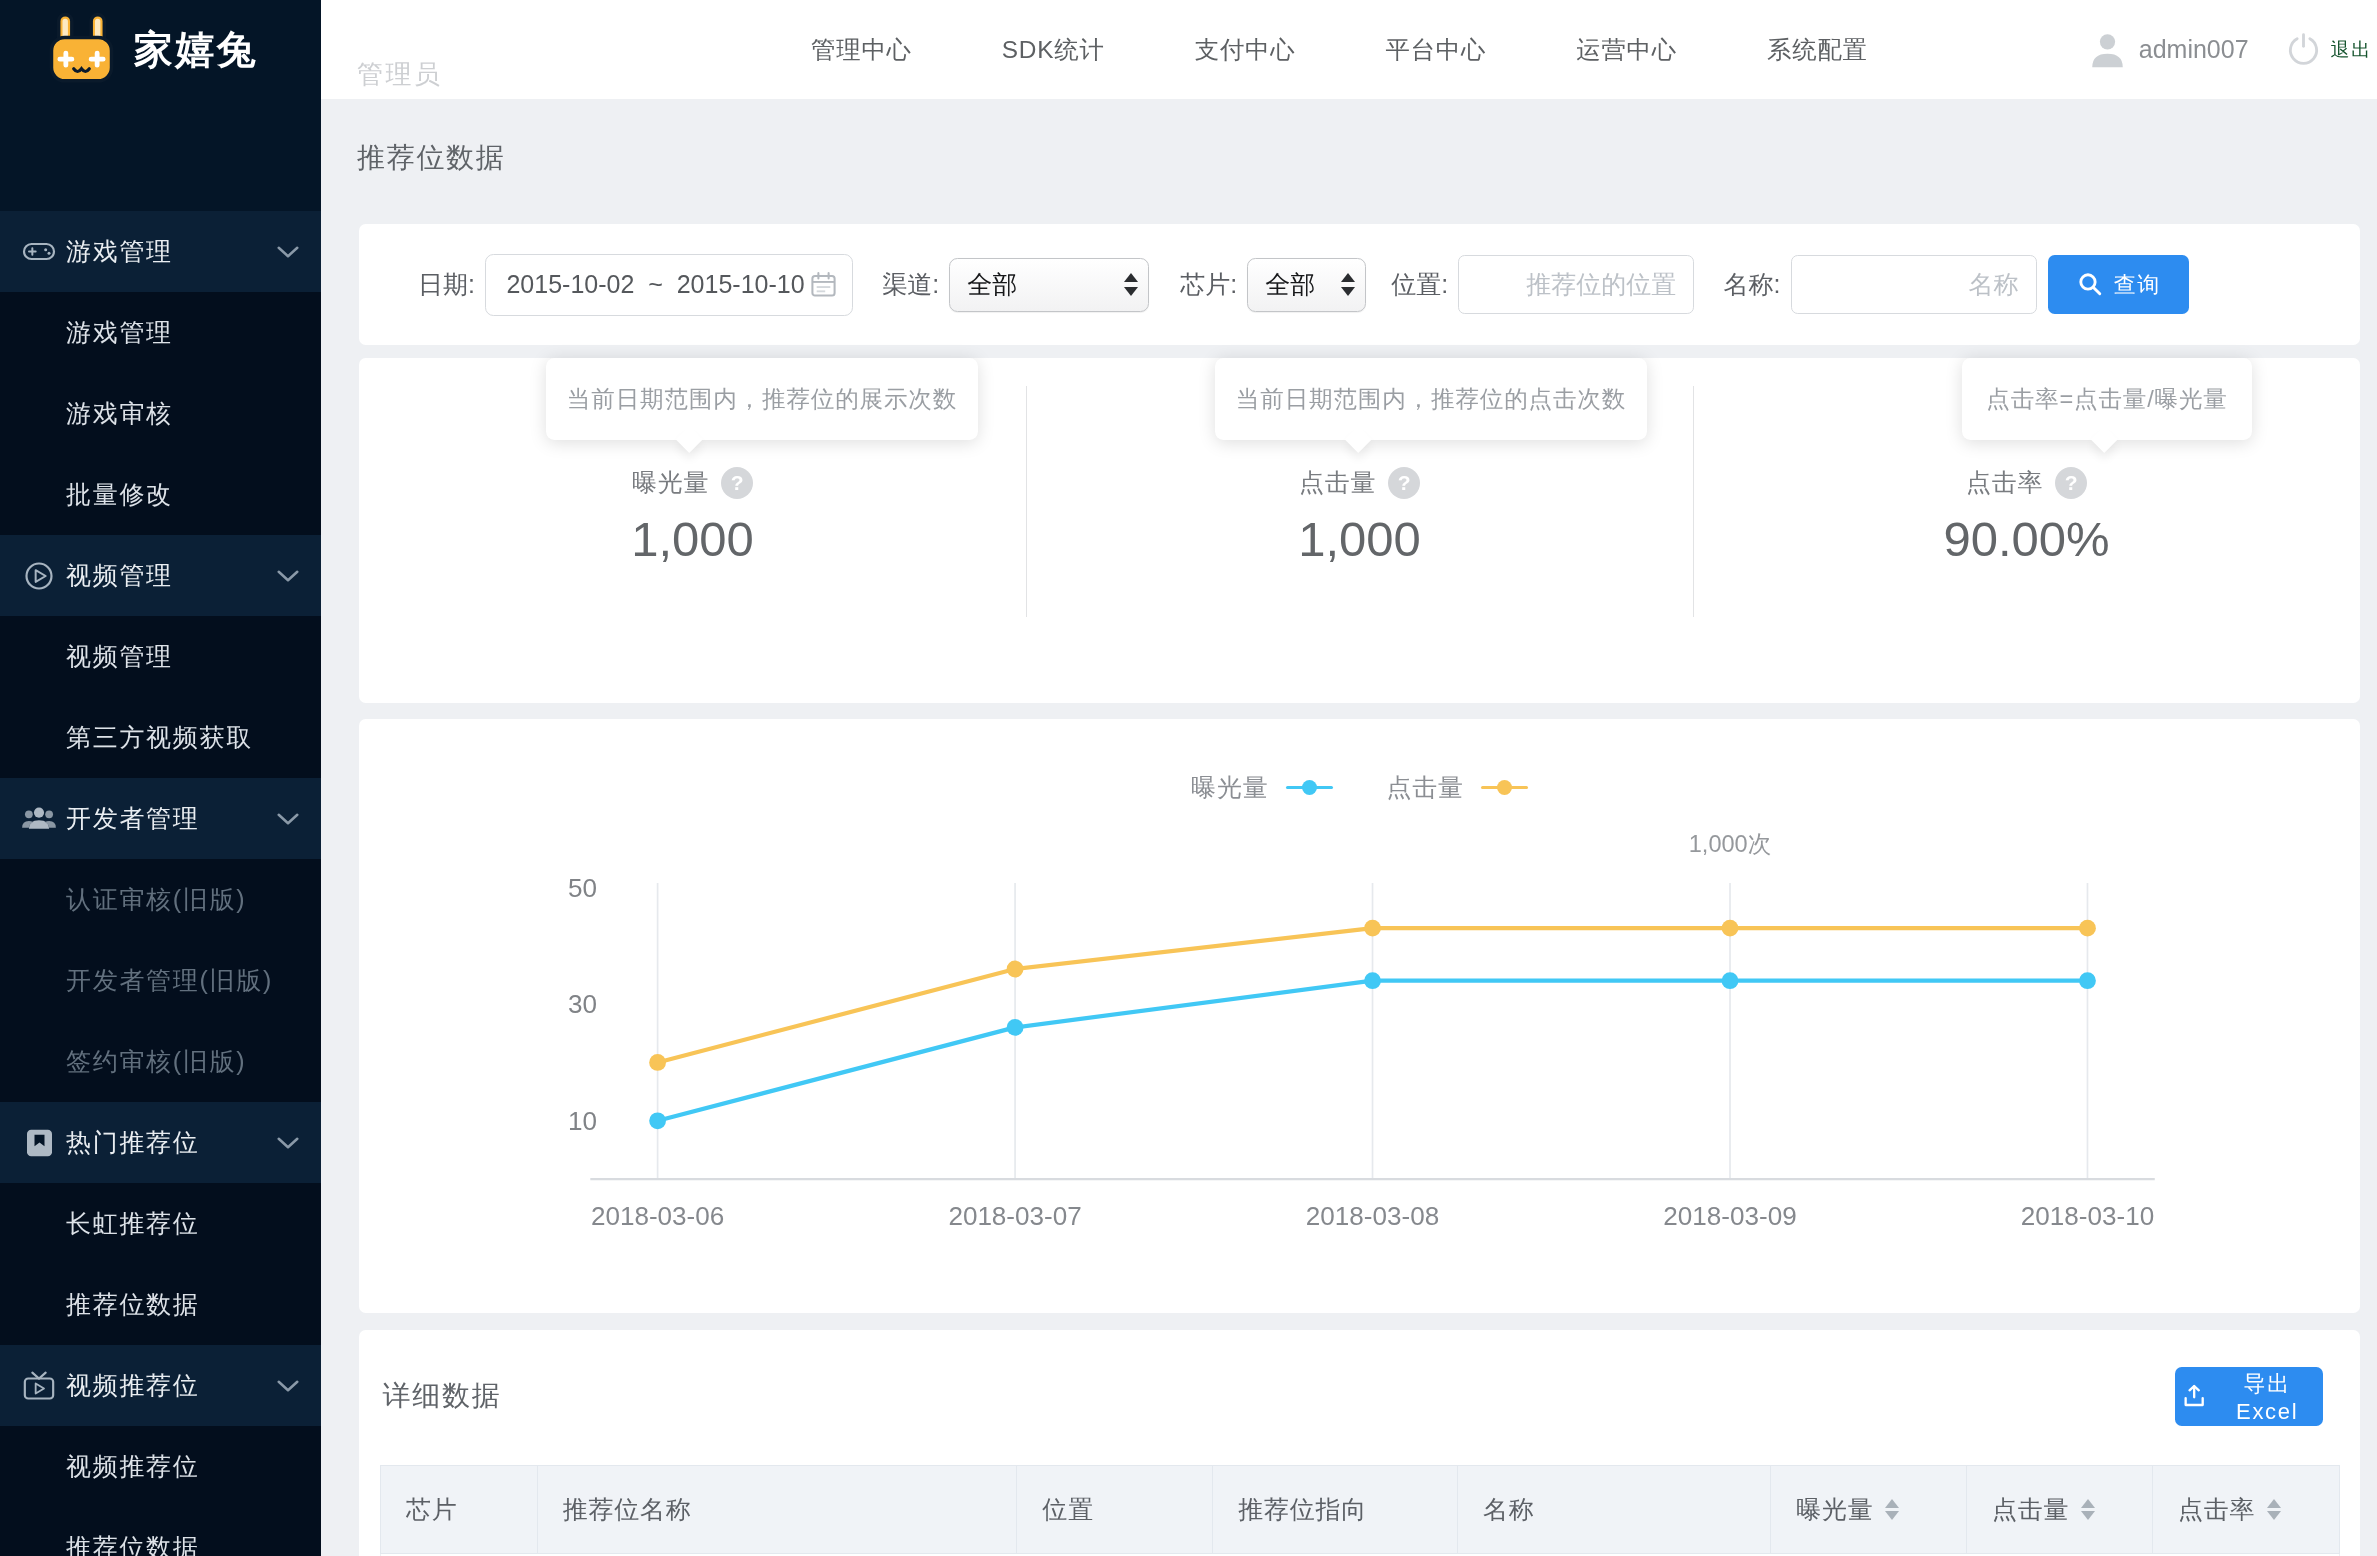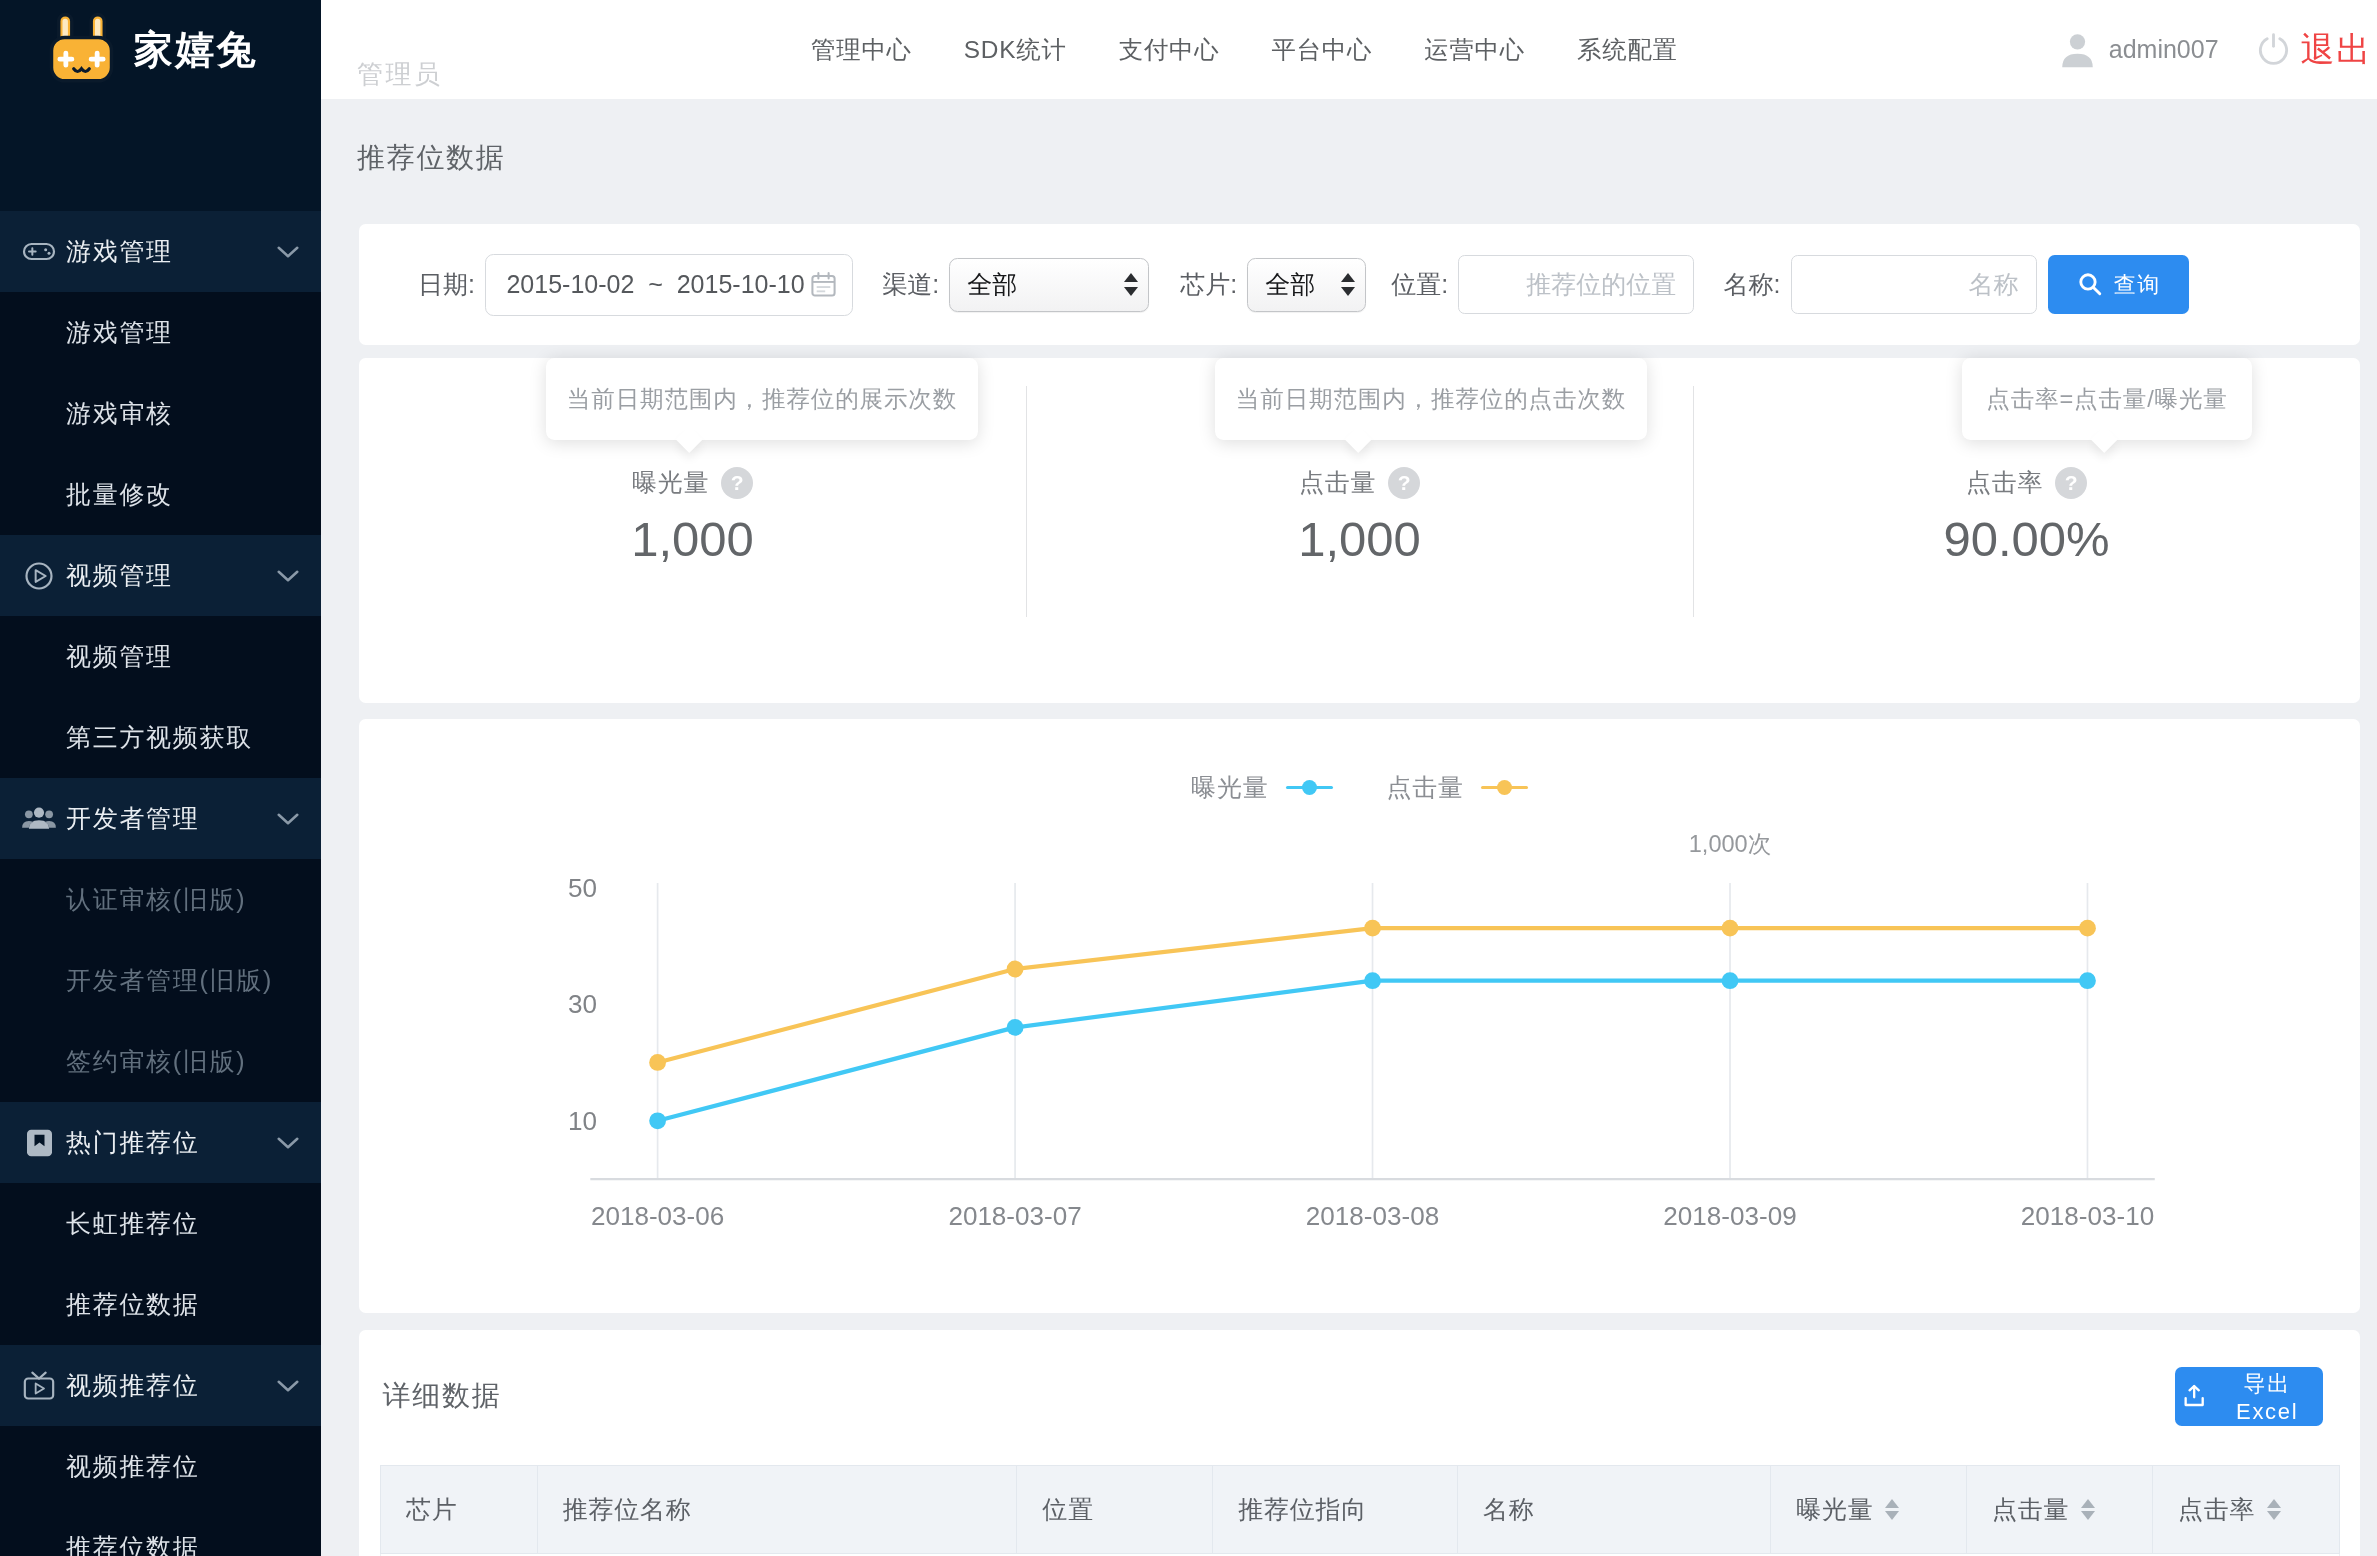--- a/index.html
+++ b/index.html
@@ -17,25 +17,25 @@
   .group-header{height:81px;display:flex;align-items:center;background:#0b2036;cursor:pointer;position:relative;}
   .gicon{width:34px;display:flex;justify-content:center;margin-left:22px;}
   .group-label{color:#e9edf1;font-size:25px;margin-left:10px;letter-spacing:1.7px;}
   .chev{position:absolute;right:22px;top:50%;transform:translateY(-50%);display:flex;}
   .subitems{background:#030e1d;}
   .subitem{height:81px;display:flex;align-items:center;padding-left:66px;color:#dde2e8;font-size:25px;letter-spacing:1.7px;cursor:pointer;}
   .subitem.dim{color:#62707e;}
   
   .topbar{position:absolute;left:321px;top:0;right:0;height:99px;background:#ffffff;}
   .greeting{position:absolute;left:36px;top:50%;transform:translateY(-50%);color:#cdcfd2;font-size:26px;letter-spacing:2.5px;margin-top:24px;}
-  .topnav{position:absolute;left:490px;top:0;height:99px;display:flex;align-items:center;gap:52px;}
+  .topnav{position:absolute;left:490px;top:0;height:99px;display:flex;align-items:center;gap:90px;}
   .topnav .nav-item{color:#5d6063;font-size:24.4px;letter-spacing:0.8px;cursor:pointer;white-space:nowrap;}
   .userbox{position:absolute;right:5px;top:0;height:99px;display:flex;align-items:center;}
   .userbox .uname{color:#8b8e92;font-size:25px;margin-left:11.8px;}
-  .userbox .logout{color:#ef4444;font-size:34px;margin-left:10px;letter-spacing:1.7px;}
+  .userbox .logout{color:#14532d;font-size:19px;margin-left:10px;letter-spacing:1.7px;}
   .userbox svg{display:block;}
   .power-wrap{margin-left:37px;display:flex;}
   
   .main{position:absolute;left:321px;top:99px;right:0;bottom:0;background:#eef0f3;}
   .page-title{position:absolute;left:36px;top:40px;margin:0;font-size:28px;font-weight:normal;color:#5f6368;letter-spacing:1.7px;}
   .panel{position:absolute;left:38px;width:2001px;background:#ffffff;border-radius:6.7px;}
   
   .filter-panel{top:125px;height:121px;display:flex;align-items:center;}
   .flabel{font-size:25px;color:#5b5e63;white-space:nowrap;}
   .date-input{width:368px;height:62px;border:0.8px solid #d7dade;border-radius:8.4px;background:#fff;

